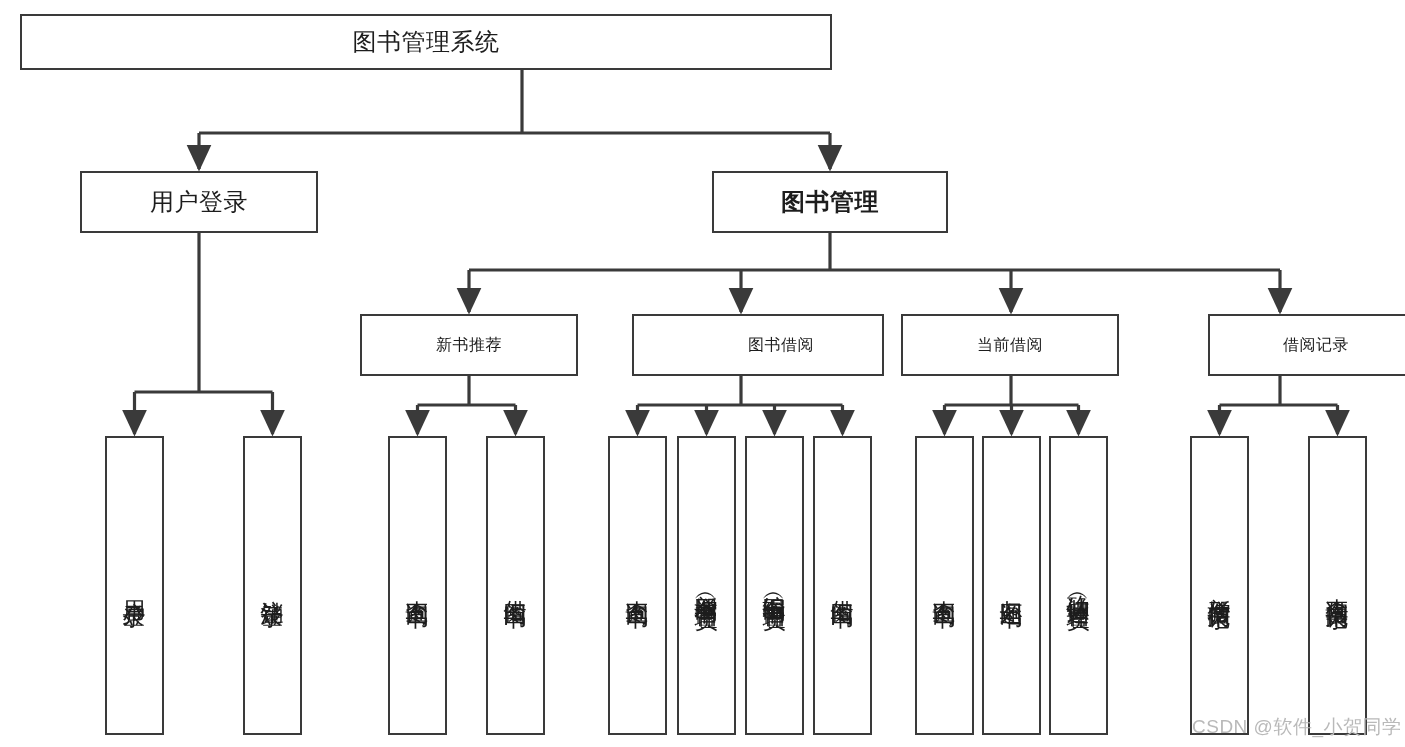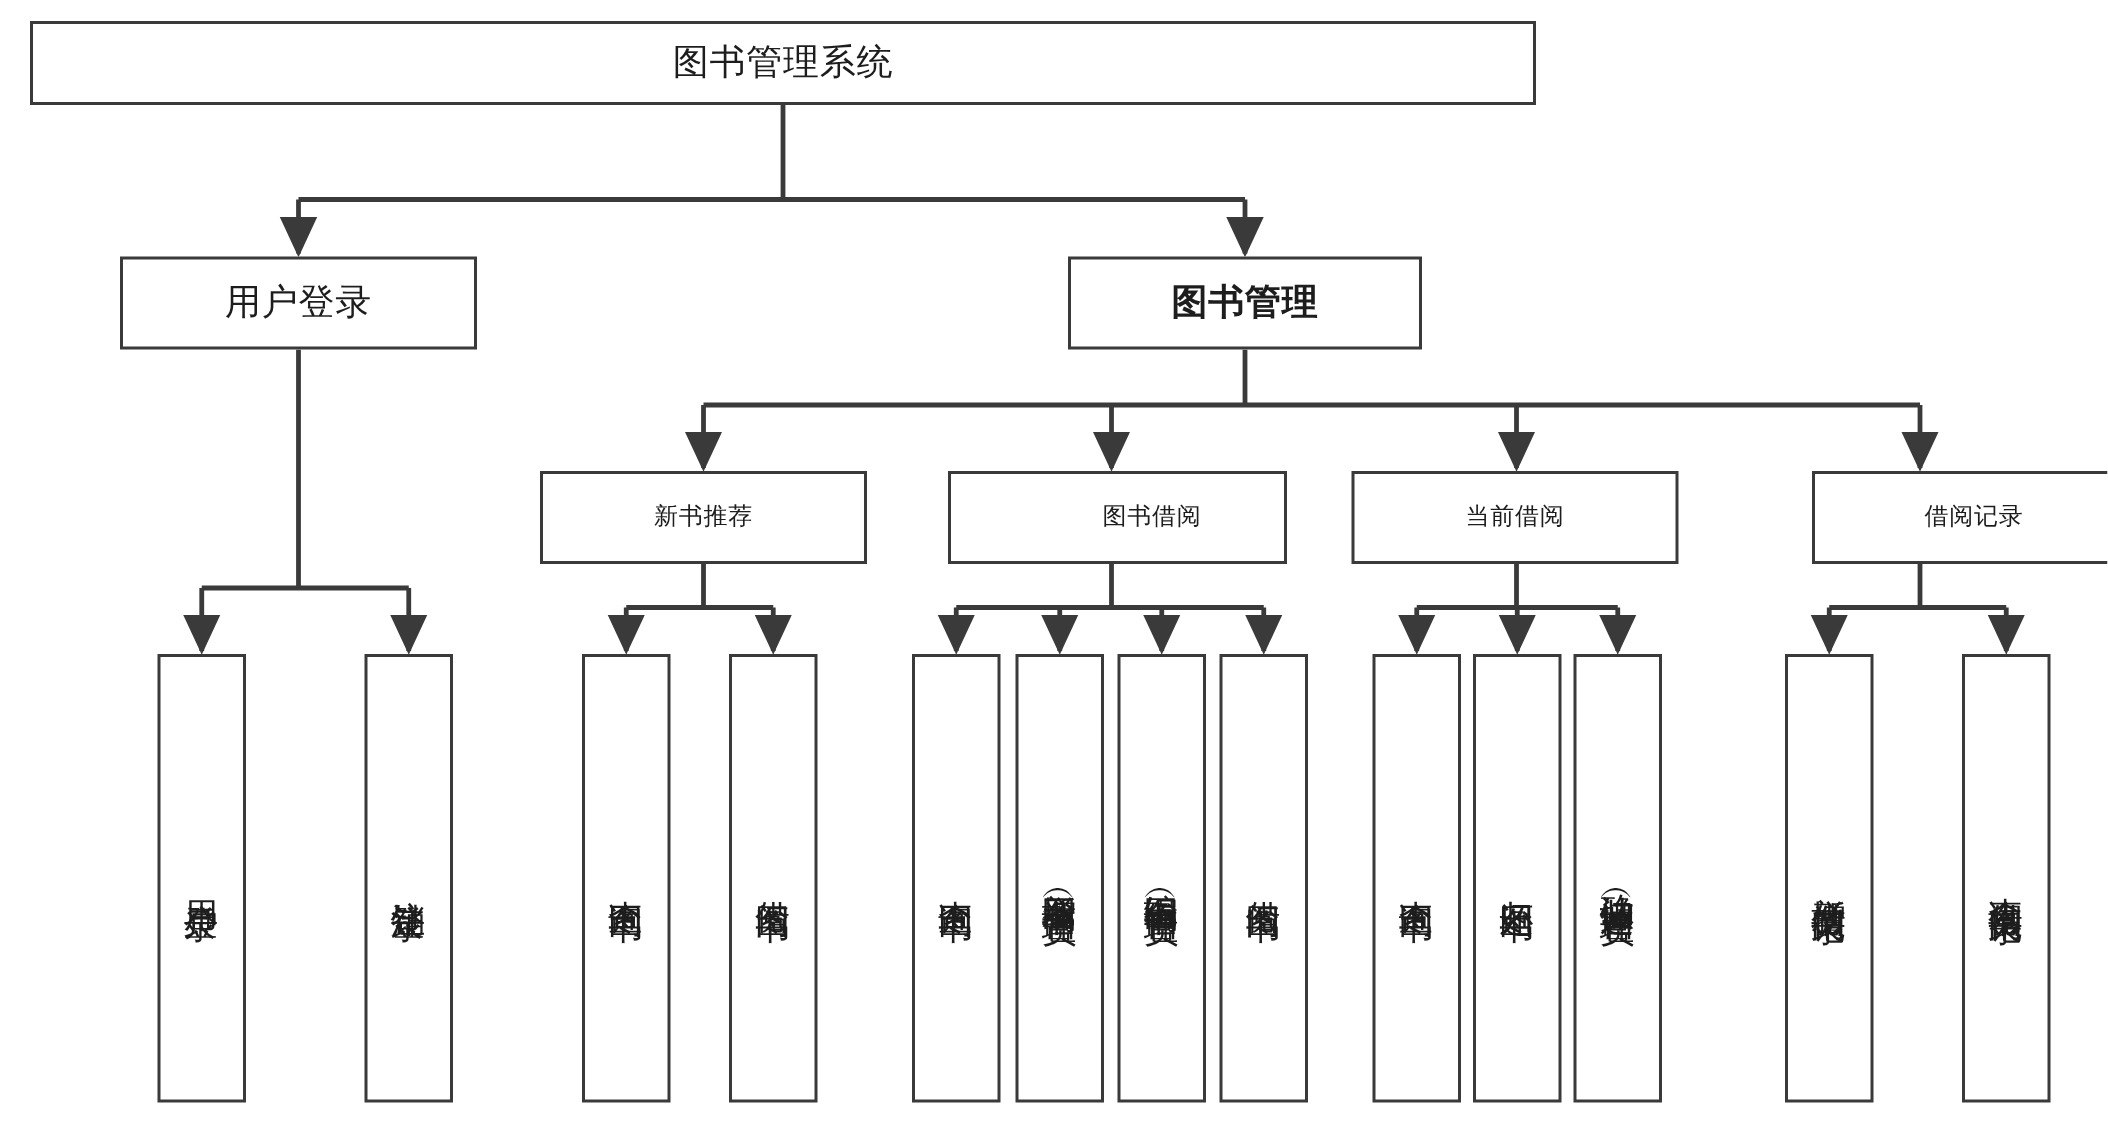--- a/index.html
+++ b/index.html
@@ -108,33 +108,33 @@
         <path d="M1011.5,405 L1011.5,434 " marker-end="url(#arrow)"></path>
         <path d="M1078.5,405 L1078.5,434 " marker-end="url(#arrow)"></path>
         <path d="M1280,376 L1280,405"></path>
         <path d="M1219.5,405 L1337.5,405"></path>
         <path d="M1219.5,405 L1219.5,434 " marker-end="url(#arrow)"></path>
         <path d="M1337.5,405 L1337.5,434 " marker-end="url(#arrow)"></path>
       </g>
   </svg>
 
   <div id="node-layer">
-      <div class="node root" style="left: 20px; top: 14px; width: 1004px; height: 56px;">
+      <div class="node root" style="left: 20px; top: 14px; width: 812px; height: 56px;">
         <span class="label">图书管理系统</span>
       </div>
       <div class="node level1" style="left: 80px; top: 171px; width: 238px; height: 62px;">
         <span class="label">用户登录</span>
       </div>
       <div class="node level1" style="left: 712px; top: 171px; width: 236px; height: 62px; font-weight: bold;">
         <span class="label">图书管理</span>
       </div>
       <div class="node level2" style="left: 360px; top: 314px; width: 218px; height: 62px;">
         <span class="label">新书推荐</span>
       </div>
-      <div class="node level2" style="left: 632px; top: 314px; width: 226px; height: 62px; padding-left: 46px;">
+      <div class="node level2" style="left: 632px; top: 314px; width: 252px; height: 62px; padding-left: 46px;">
         <span class="label">图书借阅</span>
       </div>
       <div class="node level2" style="left: 901px; top: 314px; width: 218px; height: 62px;">
         <span class="label">当前借阅</span>
       </div>
       <div class="node level2" style="left: 1208px; top: 314px; width: 216px; height: 62px;">
         <span class="label">借阅记录</span>
       </div>
       <div class="node leaf vertical" style="left: 105px; top: 436px; width: 59px; height: 299px;">
         <span class="label">用户登录</span>
@@ -170,14 +170,15 @@
         <span class="label">确认归还（管理员）</span>
       </div>
       <div class="node leaf vertical" style="left: 1190px; top: 436px; width: 59px; height: 299px;">
         <span class="label">新增借阅记录</span>
       </div>
       <div class="node leaf vertical" style="left: 1308px; top: 436px; width: 59px; height: 299px;">
         <span class="label">查询借阅记录</span>
       </div>
     </div>
 
+  <div class="watermark" style="left: 1192px; top: 714px; color: rgb(185, 185, 185);">CSDN @软件_小贺同学</div>
 
 </div>
 
 </body></html>

